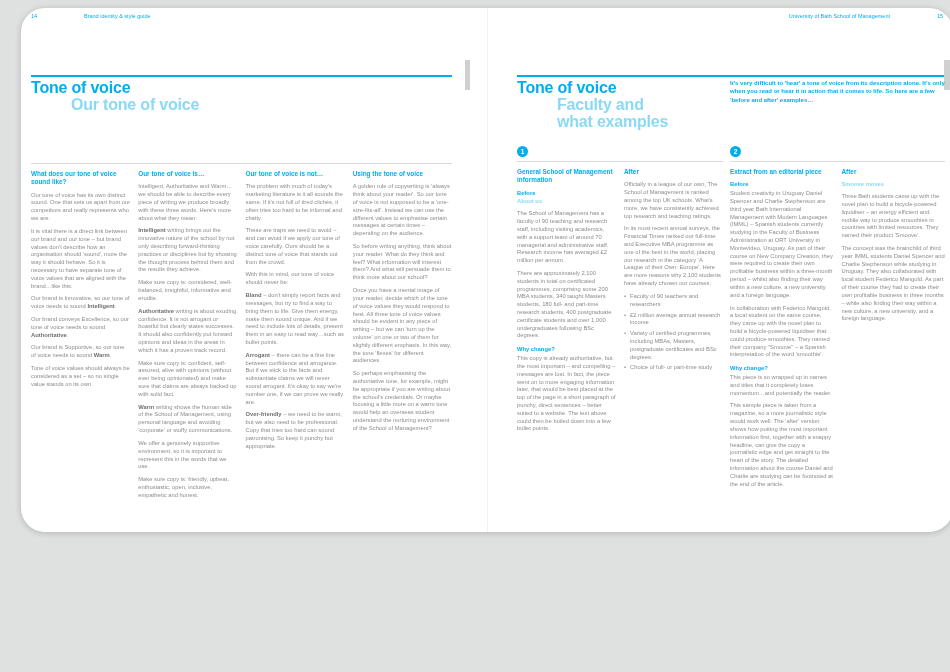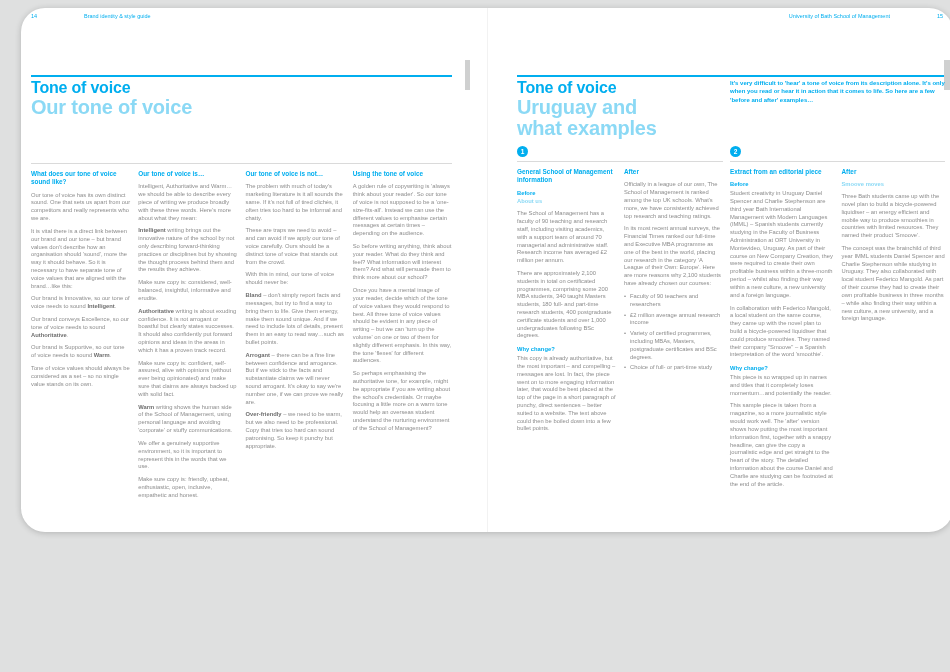--- a/index.html
+++ b/index.html
@@ -28,21 +28,21 @@
   .pagenum.right{right:10px;}
 
   .rule{position:absolute;top:67px;height:1.5px;background:var(--accent);}
   .rule-left{left:10px;width:421px;}
   .rule-right{left:496px;width:427px;}
 
   .title-block{position:absolute;top:72px;}
   .title-block.lp{left:10px;}
   .title-block.rp{left:496px;}
   .t1{display:block;font-size:16px;line-height:1.05;font-weight:bold;color:var(--accent);letter-spacing:-.2px;}
-  .t2{display:block;font-size:20px;line-height:1.05;font-weight:bold;color:var(--accent-light);letter-spacing:-.2px;}
+  .t2{display:block;font-size:16px;line-height:1.05;font-weight:bold;color:var(--accent-light);letter-spacing:-.2px;margin-left:40px;}
 
   .intro{position:absolute;left:709px;top:71px;width:215px;
     font-size:6px;line-height:1.4;font-weight:bold;color:var(--accent);}
 
   .cols{position:absolute;left:10px;top:155px;width:421px;
     display:flex;gap:8px;border-top:1px solid #dadada;padding-top:6px;}
   .col{flex:1;min-width:0;}
   .col-heading{font-size:6.4px;line-height:1.3;font-weight:bold;color:var(--accent);margin:0 0 5px;}
   .blk-p{font-size:5.8px;line-height:1.35;color:var(--body-text);margin:0 0 5px;font-weight:normal;}
   .blk-p strong{color:#6e6e6e;}
@@ -116,21 +116,21 @@
         <p class="blk-p">A golden rule of copywriting is 'always think about your reader'. So our tone of voice is not supposed to be a 'one-size-fits-all'. Instead we can use the different values to emphasise certain messages at certain times – depending on the audience.</p>
         <p class="blk-p">So before writing anything, think about your reader. What do they think and feel? What information will interest them? And what will persuade them to think more about our school?</p>
         <p class="blk-p">Once you have a mental image of your reader, decide which of the tone of voice values they would respond to best. All three tone of voice values should be evident in any piece of writing – but we can 'turn up the volume' on one or two of them for slightly different emphasis. In this way, the tone 'flexes' for different audiences.</p>
         <p class="blk-p">So perhaps emphasising the authoritative tone, for example, might be appropriate if you are writing about the school's credentials. Or maybe focusing a little more on a warm tone would help an overseas student understand the nurturing environment of the School of Management?</p>
       </div>
     </div>
 
   <div class="rule rule-right"></div>
   <div class="title-block rp">
     <span class="t1">Tone of voice</span>
-    <span class="t2">Uruguay and</span>
+    <span class="t2">Faculty and</span>
     <span class="t2">what examples</span>
   </div>
   <div class="intro">It's very difficult to 'hear' a tone of voice from its description alone. It's only when you read or hear it in action that it comes to life. So here are a few 'before and after' examples…</div>
   <div id="right-groups">
       <div class="group g1">
         <div class="num">1</div>
         <div class="gcols">
           <div class="col">
             <h3 class="col-heading">General School of Management information</h3>
             <h4 class="blk-sub">Before</h4>

